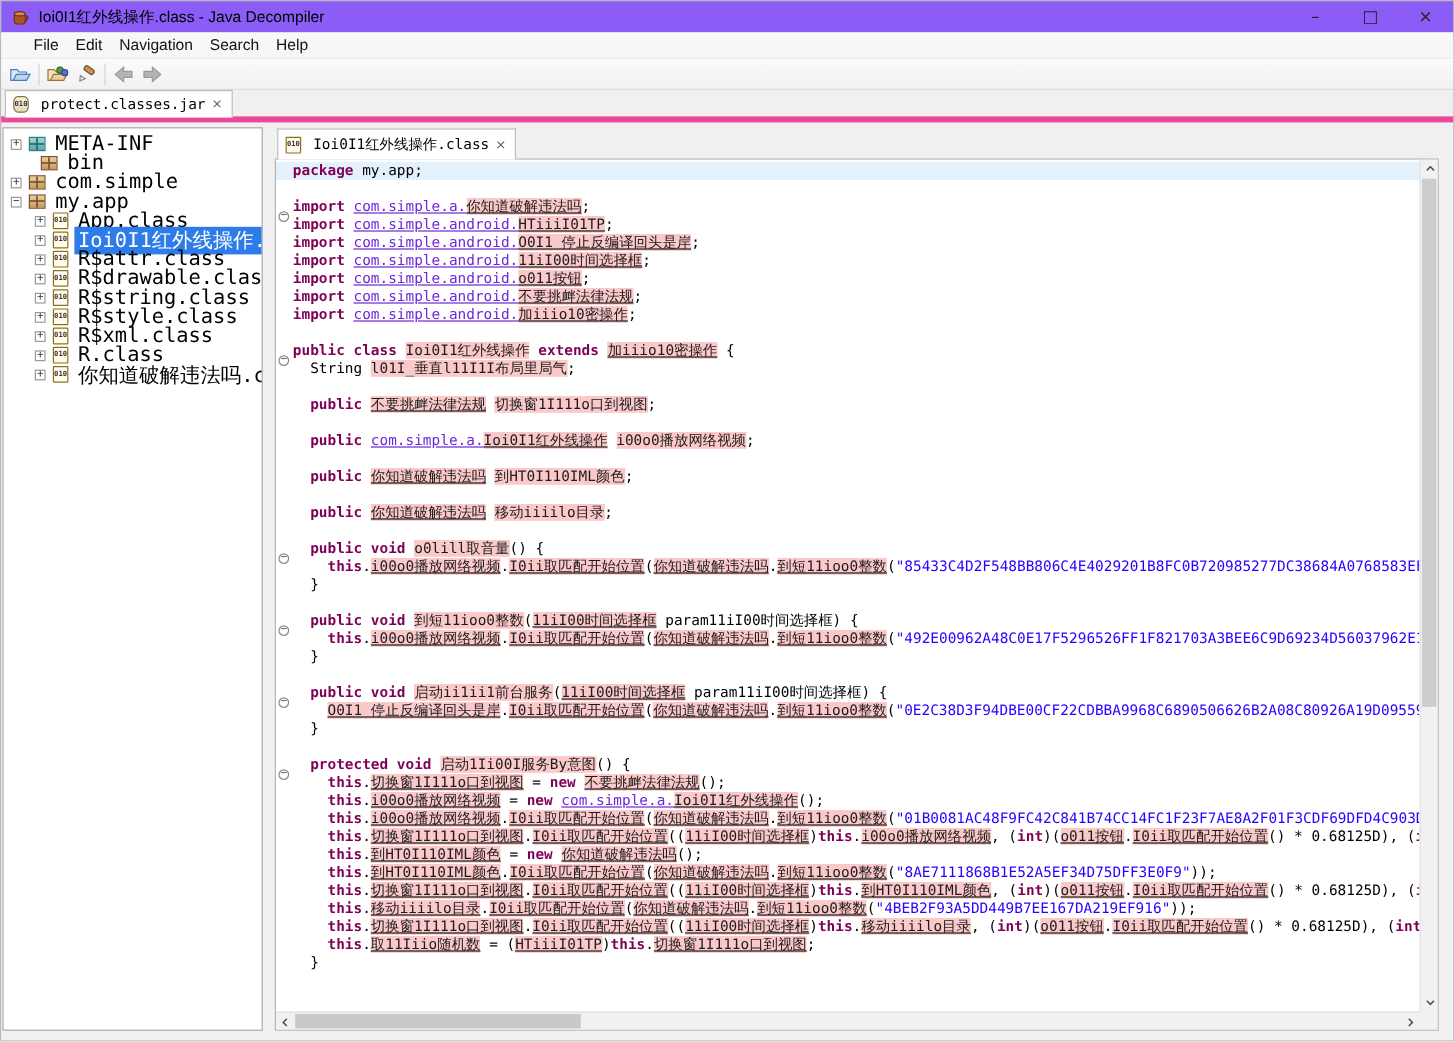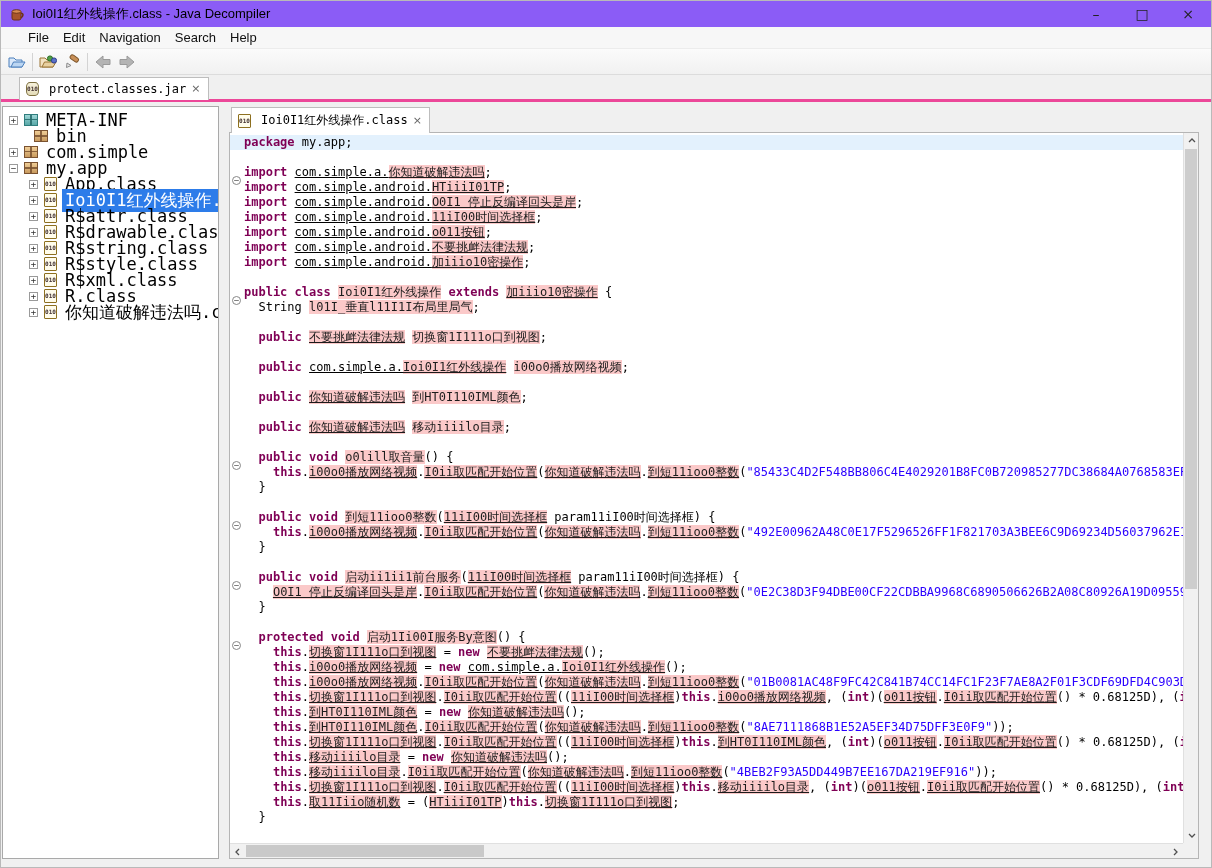--- a/index.html
+++ b/index.html
@@ -20,22 +20,22 @@
   
   .menubar{height:22px;background:#f7f7f7;display:flex;align-items:center;
     padding-left:20px;flex:none;border-bottom:1px solid #ececec;}
   .menu-item{font-size:13px;color:#111;padding:2px 7px;}
   
   .toolbar{height:26px;background:linear-gradient(#fbfbfb,#f1f1f1);
     border-bottom:1px solid #dcdcdc;display:flex;align-items:center;padding-left:4px;flex:none;}
   .tb-btn{width:24px;height:22px;display:flex;align-items:center;justify-content:center;}
   .tb-sep{width:1px;height:18px;background:#d3d3d3;margin:0 3px;}
   
-  .jar-tabbar{height:27px;flex:none;background:#f0f0f0;border-bottom:3px solid #ec4899;
-    display:flex;align-items:flex-end;padding-left:18px;position:relative;}
+  .jar-tabbar{height:27px;flex:none;background:#f0f0f0;border-bottom:5px solid #ec4899;
+    display:flex;align-items:flex-end;padding-left:3px;position:relative;}
   .tab{display:flex;align-items:center;gap:5px;background:#fff;
     border:1px solid #bdbdbd;border-bottom:none;padding:4px 7px 4px 6px;
     font-family:"DejaVu Sans Mono",monospace;font-size:12px;color:#000;
     margin-bottom:-1px;position:relative;z-index:2;}
   .tab-close{color:#666;font-size:11px;font-family:"DejaVu Sans",sans-serif;line-height:10px;}
   
   .content{flex:1;display:flex;padding:4px 12px 8px 1px;min-height:0;}
   .tree-panel{width:217px;flex:none;background:#fff;border:1px solid #a9a9a9;
     overflow:hidden;padding-top:5px;}
   .tree-row{height:16px;display:flex;align-items:center;white-space:nowrap;}
@@ -73,21 +73,21 @@
     padding-top:2px;}
   .code-line{height:15px;white-space:pre;display:flex;
     font-family:"DejaVu Sans Mono",monospace;font-size:12px;line-height:15px;align-items:center;}
   .code-line.current{background:var(--linehl);}
   .fold-gutter{width:14px;flex:none;position:relative;}
   .fold-circle{position:absolute;left:2px;top:3px;width:9px;height:9px;border:1px solid #888;
     border-radius:50%;font-size:9px;line-height:7px;text-align:center;color:#555;background:#fff;}
   .line-text{flex:1;overflow:hidden;}
   .sg-k{color:var(--kw);font-weight:bold;}
   .sg-p{color:#000;}
-  .sg-u{color:#000000;text-decoration:underline;}
+  .sg-u{color:#6d28d9;text-decoration:underline;}
   .sg-m{background:var(--pink);color:#1c1c1c;}
   .sg-um{background:var(--pink);color:#1c1c1c;text-decoration:underline;}
   .sg-s{color:var(--str);}
   
   .vscroll{position:absolute;top:0;right:0;width:15px;bottom:15px;background:#f1f1f1;
     border-left:1px solid #e0e0e0;}
   .vscroll .arrow{position:absolute;left:0;width:15px;height:15px;display:flex;
     align-items:center;justify-content:center;}
   .vscroll .arrow.up{top:0;} .vscroll .arrow.down{bottom:0;}
   .vthumb{position:absolute;left:1px;right:1px;top:16px;height:62%;background:#cdcdcd;}
@@ -284,21 +284,20 @@
             <div class="code-line"><span class="fold-gutter"></span><span class="line-text"><span class="sg-p">  }</span></span></div>
             <div class="code-line"><span class="fold-gutter"></span><span class="line-text"></span></div>
             <div class="code-line"><span class="fold-gutter"><span class="fold-circle">−</span></span><span class="line-text"><span class="sg-p">  </span><span class="sg-k">protected</span><span class="sg-p"> </span><span class="sg-k">void</span><span class="sg-p"> </span><span class="sg-m">启动1Ii00I服务By意图</span><span class="sg-p">() {</span></span></div>
             <div class="code-line"><span class="fold-gutter"></span><span class="line-text"><span class="sg-p">    </span><span class="sg-k">this</span><span class="sg-p">.</span><span class="sg-um">切换窗1I111o口到视图</span><span class="sg-p"> = </span><span class="sg-k">new</span><span class="sg-p"> </span><span class="sg-um">不要挑衅法律法规</span><span class="sg-p">();</span></span></div>
             <div class="code-line"><span class="fold-gutter"></span><span class="line-text"><span class="sg-p">    </span><span class="sg-k">this</span><span class="sg-p">.</span><span class="sg-um">i00o0播放网络视频</span><span class="sg-p"> = </span><span class="sg-k">new</span><span class="sg-p"> </span><span class="sg-u">com.simple.a.</span><span class="sg-um">Ioi0I1红外线操作</span><span class="sg-p">();</span></span></div>
             <div class="code-line"><span class="fold-gutter"></span><span class="line-text"><span class="sg-p">    </span><span class="sg-k">this</span><span class="sg-p">.</span><span class="sg-um">i00o0播放网络视频</span><span class="sg-p">.</span><span class="sg-um">I0ii取匹配开始位置</span><span class="sg-p">(</span><span class="sg-um">你知道破解违法吗</span><span class="sg-p">.</span><span class="sg-um">到短11ioo0整数</span><span class="sg-p">(</span><span class="sg-s">"01B0081AC48F9FC42C841B74CC14FC1F23F7AE8A2F01F3CDF69DFD4C903D241</span></span></div>
             <div class="code-line"><span class="fold-gutter"></span><span class="line-text"><span class="sg-p">    </span><span class="sg-k">this</span><span class="sg-p">.</span><span class="sg-um">切换窗1I111o口到视图</span><span class="sg-p">.</span><span class="sg-um">I0ii取匹配开始位置</span><span class="sg-p">((</span><span class="sg-um">11iI00时间选择框</span><span class="sg-p">)</span><span class="sg-k">this</span><span class="sg-p">.</span><span class="sg-um">i00o0播放网络视频</span><span class="sg-p">, (</span><span class="sg-k">int</span><span class="sg-p">)(</span><span class="sg-um">o011按钮</span><span class="sg-p">.</span><span class="sg-um">I0ii取匹配开始位置</span><span class="sg-p">() * 0.68125D), (</span><span class="sg-k">int</span></span></div>
             <div class="code-line"><span class="fold-gutter"></span><span class="line-text"><span class="sg-p">    </span><span class="sg-k">this</span><span class="sg-p">.</span><span class="sg-um">到HT0I110IML颜色</span><span class="sg-p"> = </span><span class="sg-k">new</span><span class="sg-p"> </span><span class="sg-um">你知道破解违法吗</span><span class="sg-p">();</span></span></div>
             <div class="code-line"><span class="fold-gutter"></span><span class="line-text"><span class="sg-p">    </span><span class="sg-k">this</span><span class="sg-p">.</span><span class="sg-um">到HT0I110IML颜色</span><span class="sg-p">.</span><span class="sg-um">I0ii取匹配开始位置</span><span class="sg-p">(</span><span class="sg-um">你知道破解违法吗</span><span class="sg-p">.</span><span class="sg-um">到短11ioo0整数</span><span class="sg-p">(</span><span class="sg-s">"8AE7111868B1E52A5EF34D75DFF3E0F9"</span><span class="sg-p">));</span></span></div>
             <div class="code-line"><span class="fold-gutter"></span><span class="line-text"><span class="sg-p">    </span><span class="sg-k">this</span><span class="sg-p">.</span><span class="sg-um">切换窗1I111o口到视图</span><span class="sg-p">.</span><span class="sg-um">I0ii取匹配开始位置</span><span class="sg-p">((</span><span class="sg-um">11iI00时间选择框</span><span class="sg-p">)</span><span class="sg-k">this</span><span class="sg-p">.</span><span class="sg-um">到HT0I110IML颜色</span><span class="sg-p">, (</span><span class="sg-k">int</span><span class="sg-p">)(</span><span class="sg-um">o011按钮</span><span class="sg-p">.</span><span class="sg-um">I0ii取匹配开始位置</span><span class="sg-p">() * 0.68125D), (</span><span class="sg-k">int</span></span></div>
-            <div class="code-line"><span class="fold-gutter"></span><span class="line-text"><span class="sg-p">    </span><span class="sg-k">this</span><span class="sg-p">.</span><span class="sg-um">移动iiiilo目录</span><span class="sg-p"> = </span><span class="sg-k">new</span><span class="sg-p"> </span><span class="sg-um">你知道破解违法吗</span><span class="sg-p">();</span></span></div>
             <div class="code-line"><span class="fold-gutter"></span><span class="line-text"><span class="sg-p">    </span><span class="sg-k">this</span><span class="sg-p">.</span><span class="sg-um">移动iiiilo目录</span><span class="sg-p">.</span><span class="sg-um">I0ii取匹配开始位置</span><span class="sg-p">(</span><span class="sg-um">你知道破解违法吗</span><span class="sg-p">.</span><span class="sg-um">到短11ioo0整数</span><span class="sg-p">(</span><span class="sg-s">"4BEB2F93A5DD449B7EE167DA219EF916"</span><span class="sg-p">));</span></span></div>
             <div class="code-line"><span class="fold-gutter"></span><span class="line-text"><span class="sg-p">    </span><span class="sg-k">this</span><span class="sg-p">.</span><span class="sg-um">切换窗1I111o口到视图</span><span class="sg-p">.</span><span class="sg-um">I0ii取匹配开始位置</span><span class="sg-p">((</span><span class="sg-um">11iI00时间选择框</span><span class="sg-p">)</span><span class="sg-k">this</span><span class="sg-p">.</span><span class="sg-um">移动iiiilo目录</span><span class="sg-p">, (</span><span class="sg-k">int</span><span class="sg-p">)(</span><span class="sg-um">o011按钮</span><span class="sg-p">.</span><span class="sg-um">I0ii取匹配开始位置</span><span class="sg-p">() * 0.68125D), (</span><span class="sg-k">int</span></span></div>
             <div class="code-line"><span class="fold-gutter"></span><span class="line-text"><span class="sg-p">    </span><span class="sg-k">this</span><span class="sg-p">.</span><span class="sg-um">取11Iiio随机数</span><span class="sg-p"> = (</span><span class="sg-um">HTiiiI01TP</span><span class="sg-p">)</span><span class="sg-k">this</span><span class="sg-p">.</span><span class="sg-um">切换窗1I111o口到视图</span><span class="sg-p">;</span></span></div>
             <div class="code-line"><span class="fold-gutter"></span><span class="line-text"><span class="sg-p">  }</span></span></div>
           </div>
         <div class="vscroll">
           <span class="arrow up">
             <svg width="8" height="5" viewBox="0 0 8 5">
                 <polyline points="1,4 4,1 7,4" fill="none" stroke="#505050" stroke-width="1.3"></polyline>
               </svg>

